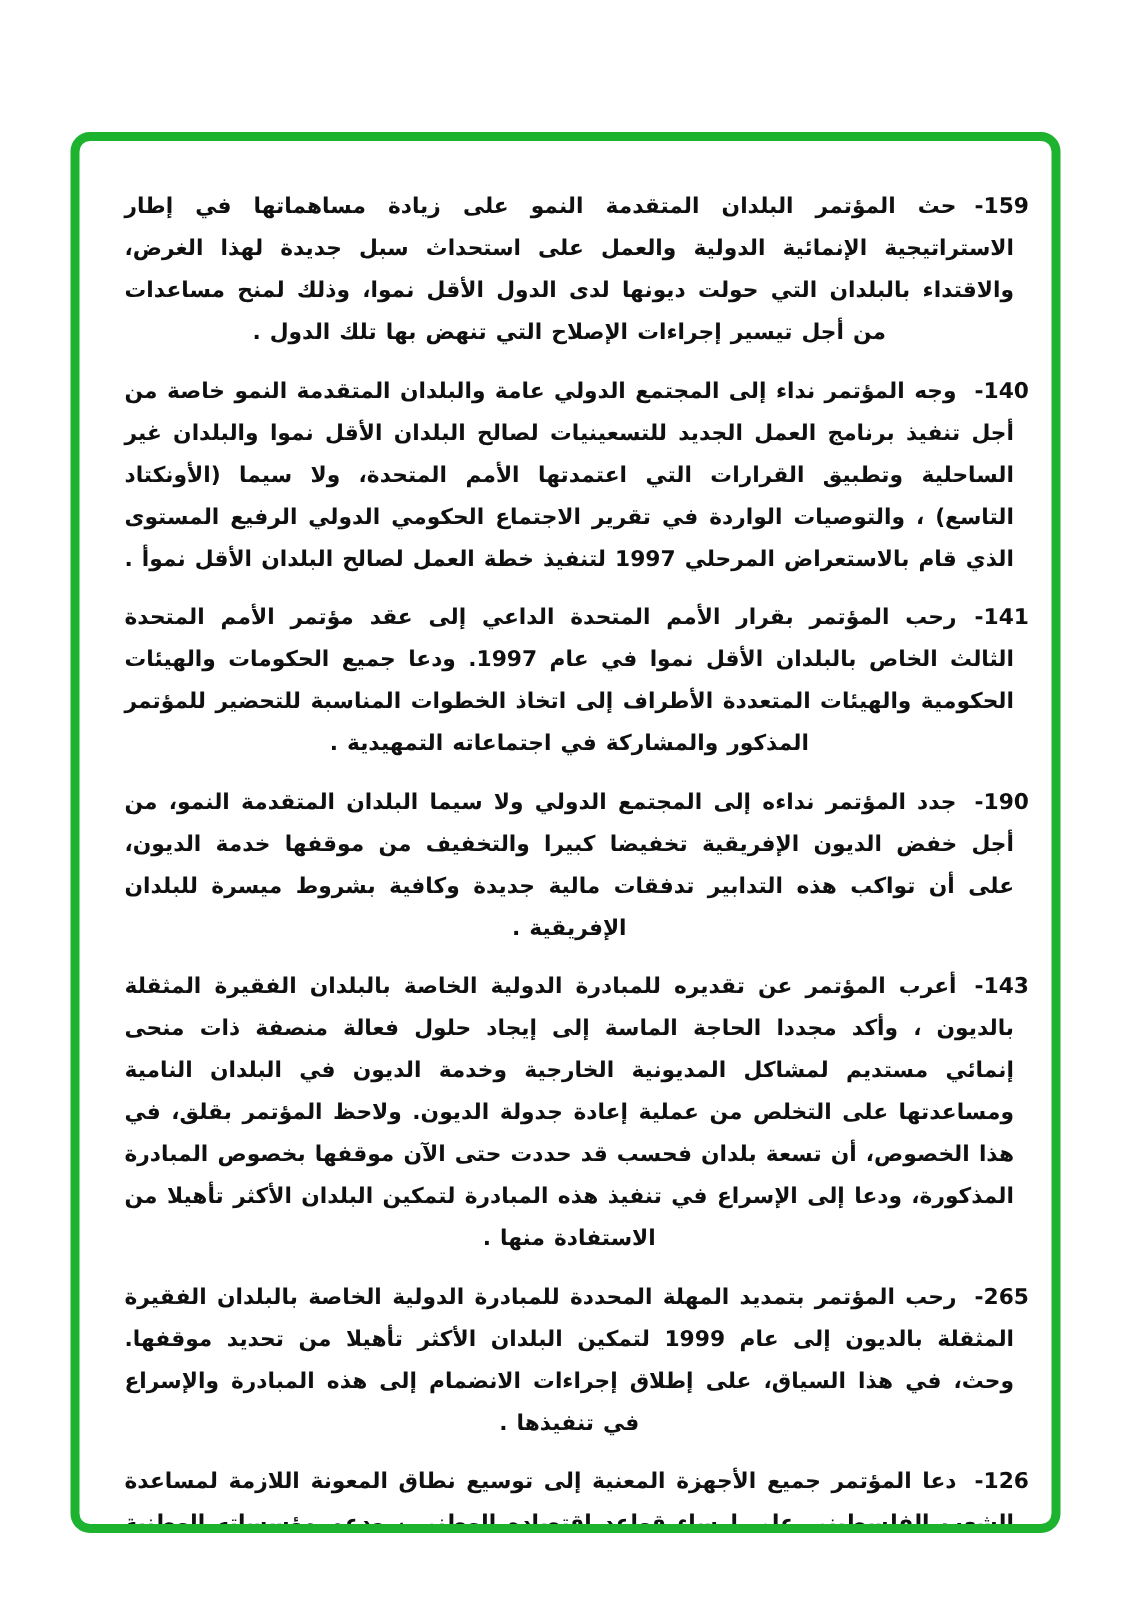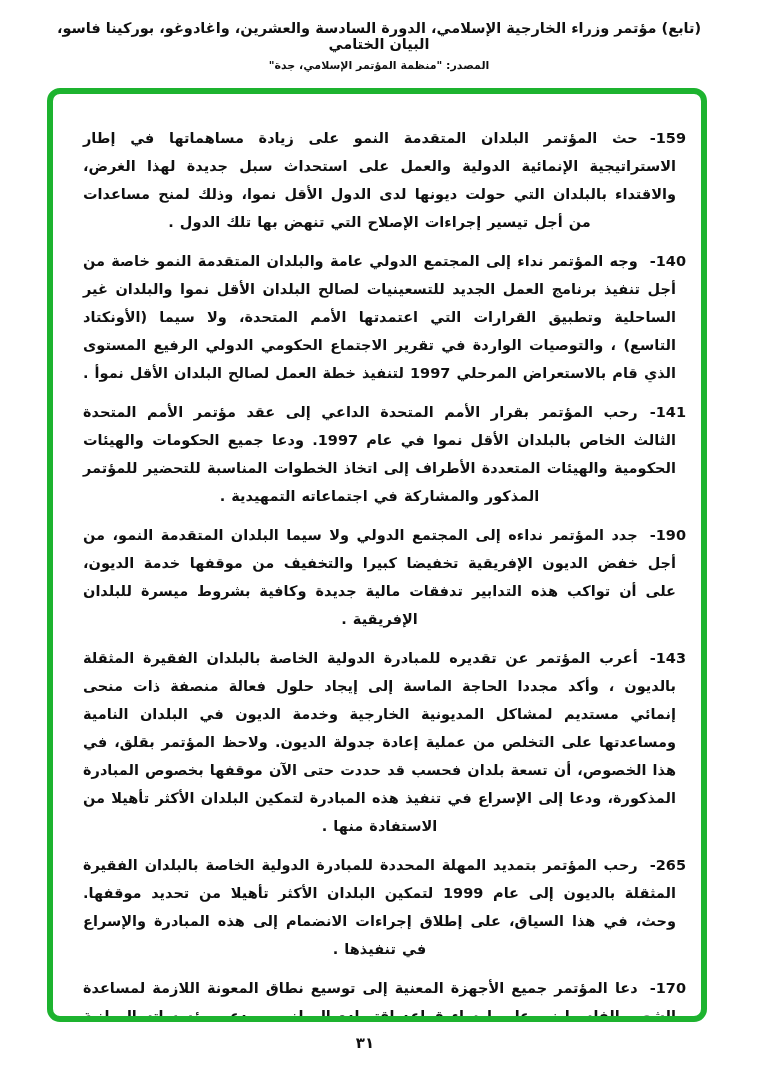--- a/index.html
+++ b/index.html
@@ -57,40 +57,35 @@
     position:absolute; top:1034px; left:0;
     width:730px; text-align:center;
     font-size:15px; font-weight:bold;
   }
 </style>
 </head>
 <body>
 
 <div class="page">
 
-  <div class="doc-header">
-    <div class="title-line">(تابع) مؤتمر وزراء الخارجية الإسلامي، الدورة السادسة والعشرين، واغادوغو، بوركينا فاسو، البيان الختامي</div>
-    <div class="source-line">المصدر:  "منظمة المؤتمر الإسلامي، جدة"</div>
-  </div>
 
   <div class="content-frame">
     <div class="paragraphs">
 
       <div class="para"><span class="num">159-</span><span class="txt">حث المؤتمر البلدان المتقدمة النمو على زيادة مساهماتها في إطار الاستراتيجية الإنمائية الدولية والعمل على استحداث سبل جديدة لهذا الغرض، والاقتداء بالبلدان التي حولت ديونها لدى الدول الأقل نموا، وذلك لمنح مساعدات من أجل تيسير إجراءات الإصلاح التي تنهض بها تلك الدول .</span></div>
 
       <div class="para"><span class="num">140-</span><span class="txt">وجه المؤتمر نداء إلى المجتمع الدولي عامة والبلدان المتقدمة النمو خاصة من أجل تنفيذ برنامج العمل الجديد للتسعينيات لصالح البلدان الأقل نموا والبلدان غير الساحلية وتطبيق القرارات التي اعتمدتها الأمم المتحدة، ولا سيما (الأونكتاد التاسع) ، والتوصيات الواردة في تقرير الاجتماع الحكومي الدولي الرفيع المستوى الذي قام بالاستعراض المرحلي 1997 لتنفيذ خطة العمل لصالح البلدان الأقل نموأ .</span></div>
 
       <div class="para"><span class="num">141-</span><span class="txt">رحب المؤتمر بقرار الأمم المتحدة الداعي إلى عقد مؤتمر الأمم المتحدة الثالث الخاص بالبلدان الأقل نموا في عام 1997. ودعا جميع الحكومات والهيئات الحكومية والهيئات المتعددة الأطراف إلى اتخاذ الخطوات المناسبة للتحضير للمؤتمر المذكور والمشاركة في اجتماعاته التمهيدية .</span></div>
 
       <div class="para"><span class="num">190-</span><span class="txt">جدد المؤتمر نداءه إلى المجتمع الدولي ولا سيما البلدان المتقدمة النمو، من أجل خفض الديون الإفريقية تخفيضا كبيرا والتخفيف من موقفها خدمة الديون، على أن تواكب هذه التدابير تدفقات مالية جديدة وكافية بشروط ميسرة للبلدان الإفريقية .</span></div>
 
       <div class="para"><span class="num">143-</span><span class="txt">أعرب المؤتمر عن تقديره للمبادرة الدولية الخاصة بالبلدان الفقيرة المثقلة بالديون ، وأكد مجددا الحاجة الماسة إلى إيجاد حلول فعالة منصفة ذات منحى إنمائي مستديم لمشاكل المديونية الخارجية وخدمة الديون في البلدان النامية ومساعدتها على التخلص من عملية إعادة جدولة الديون. ولاحظ المؤتمر بقلق، في هذا الخصوص، أن تسعة بلدان فحسب قد حددت حتى الآن موقفها بخصوص المبادرة المذكورة، ودعا إلى الإسراع في تنفيذ هذه المبادرة لتمكين البلدان الأكثر تأهيلا من الاستفادة منها .</span></div>
 
       <div class="para"><span class="num">265-</span><span class="txt">رحب المؤتمر بتمديد المهلة المحددة للمبادرة الدولية الخاصة بالبلدان الفقيرة المثقلة بالديون إلى عام 1999 لتمكين البلدان الأكثر تأهيلا من تحديد موقفها. وحث، في هذا السياق، على إطلاق إجراءات الانضمام إلى هذه المبادرة والإسراع في تنفيذها .</span></div>
 
-      <div class="para"><span class="num">170-</span><span class="txt">دعا المؤتمر جميع الأجهزة المعنية إلى توسيع نطاق المعونة اللازمة لمساعدة الشعب الفلسطيني على إرساء قواعد اقتصاده الوطني ، ودعم مؤسساته الوطنية وتمكينه من إقامة دولته المستقلة وعاصمتها القدس الشريف .</span></div>
+      <div class="para"><span class="num">126-</span><span class="txt">دعا المؤتمر جميع الأجهزة المعنية إلى توسيع نطاق المعونة اللازمة لمساعدة الشعب الفلسطيني على إرساء قواعد اقتصاده الوطني ، ودعم مؤسساته الوطنية وتمكينه من إقامة دولته المستقلة وعاصمتها القدس الشريف .</span></div>
 
     </div>
   </div>
 
-  <div class="page-number">٣١</div>
 
 </div>
 
 </body></html>

